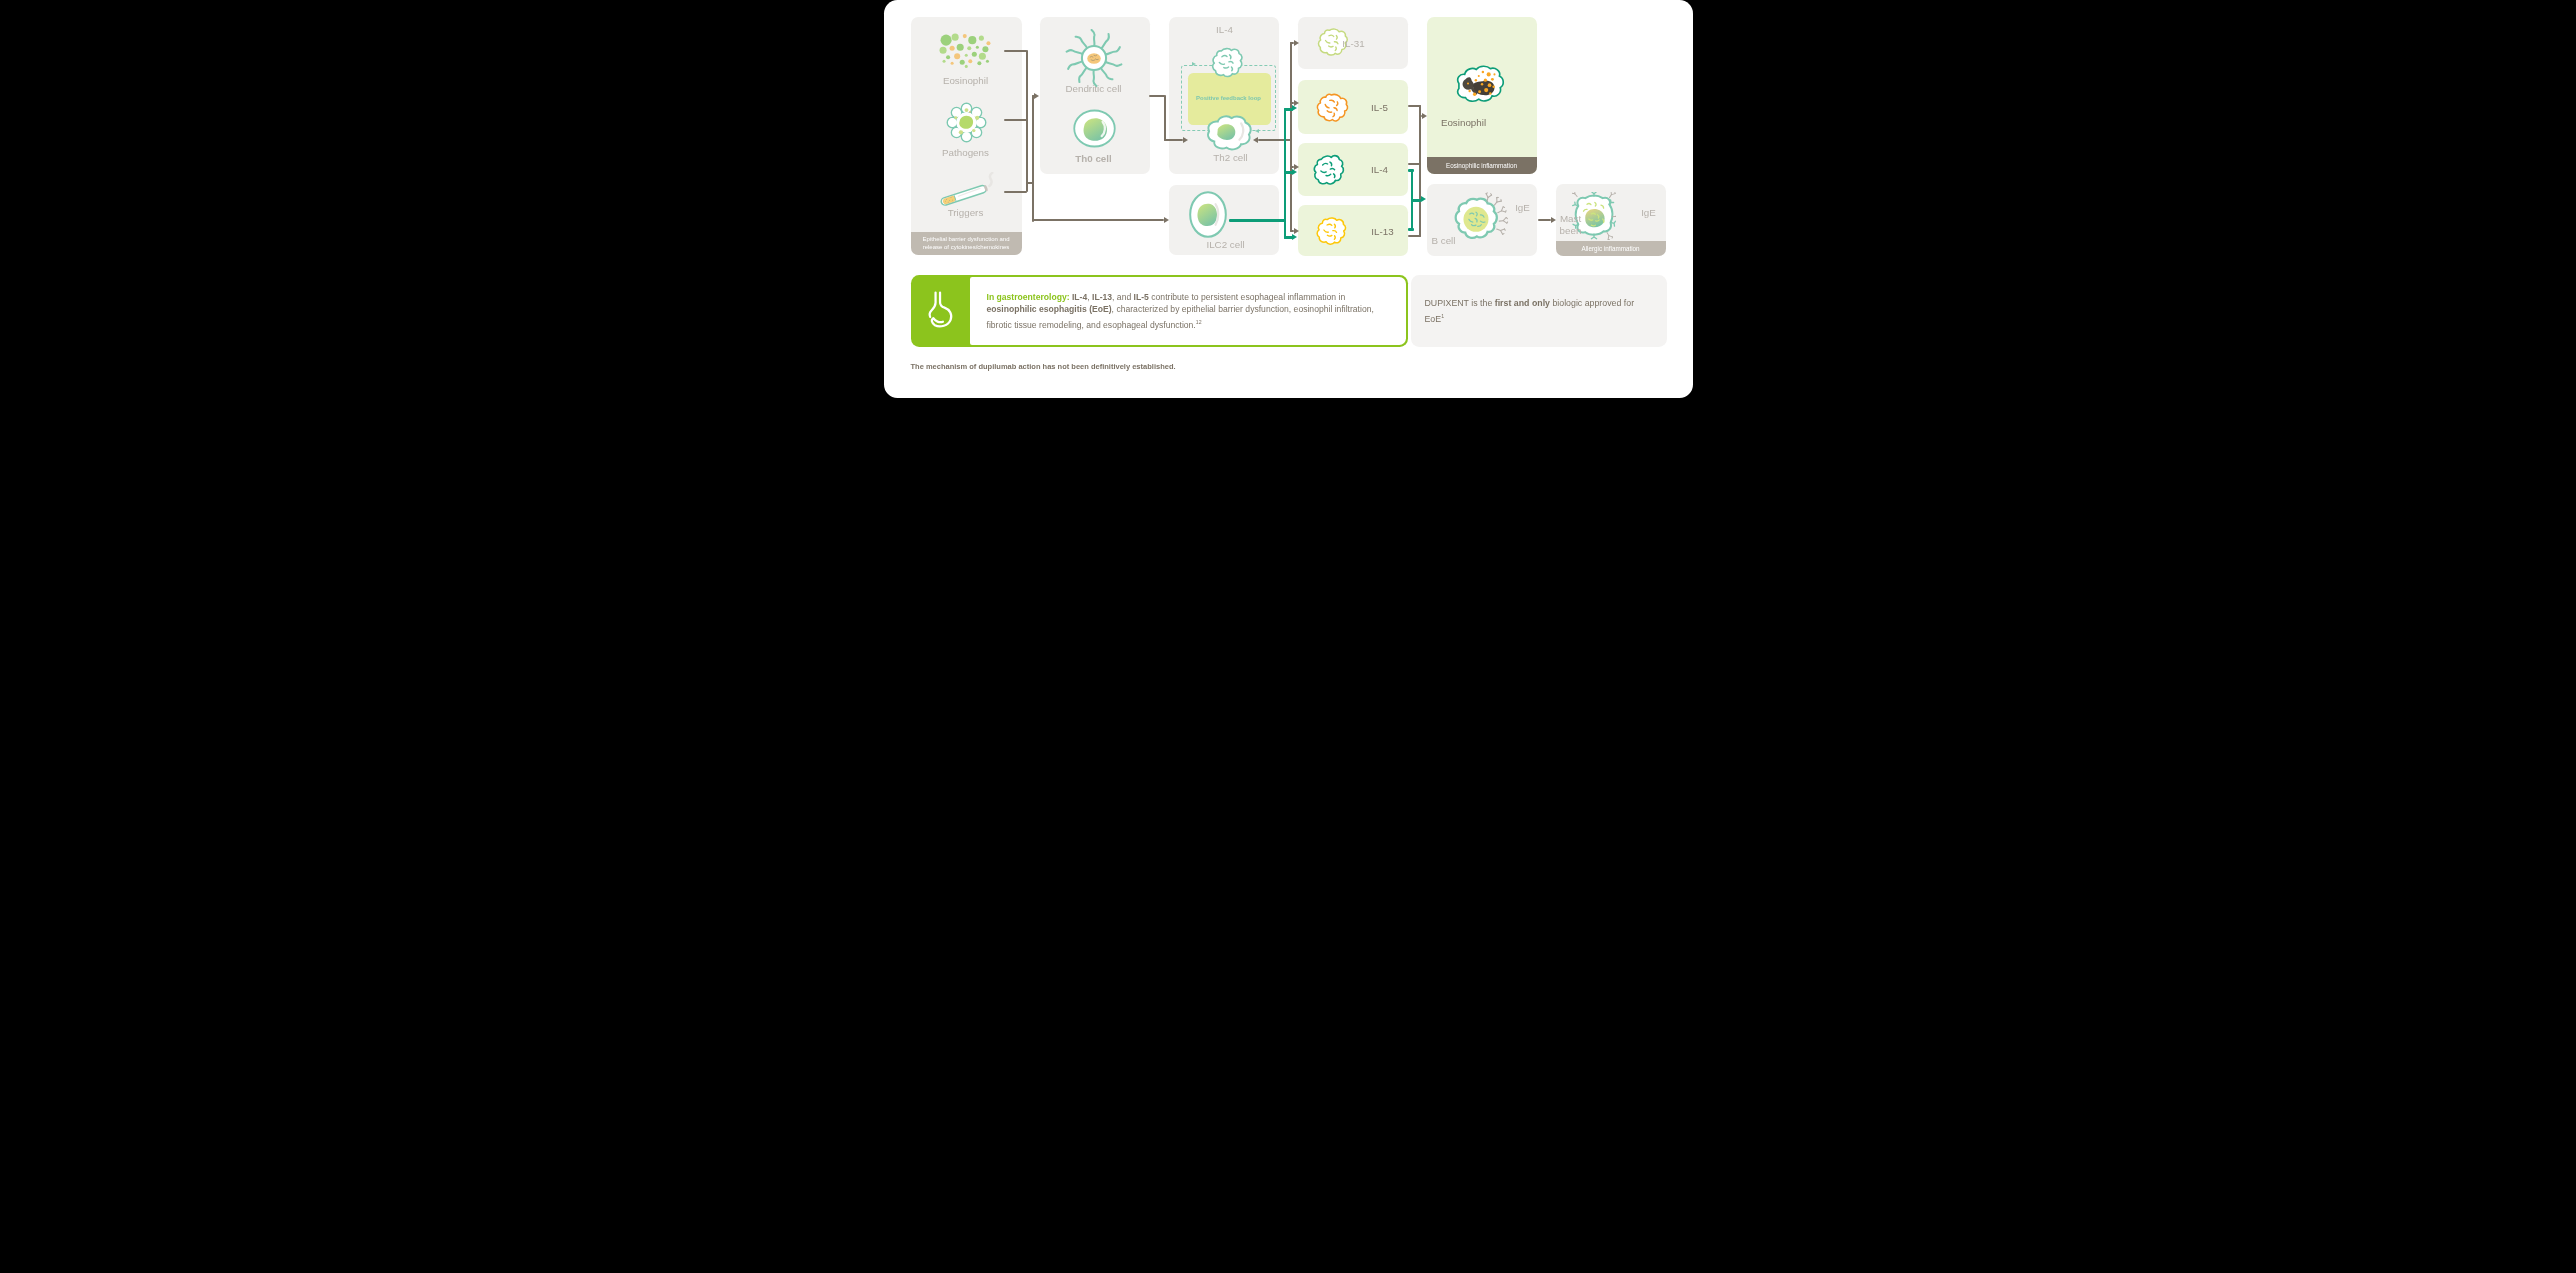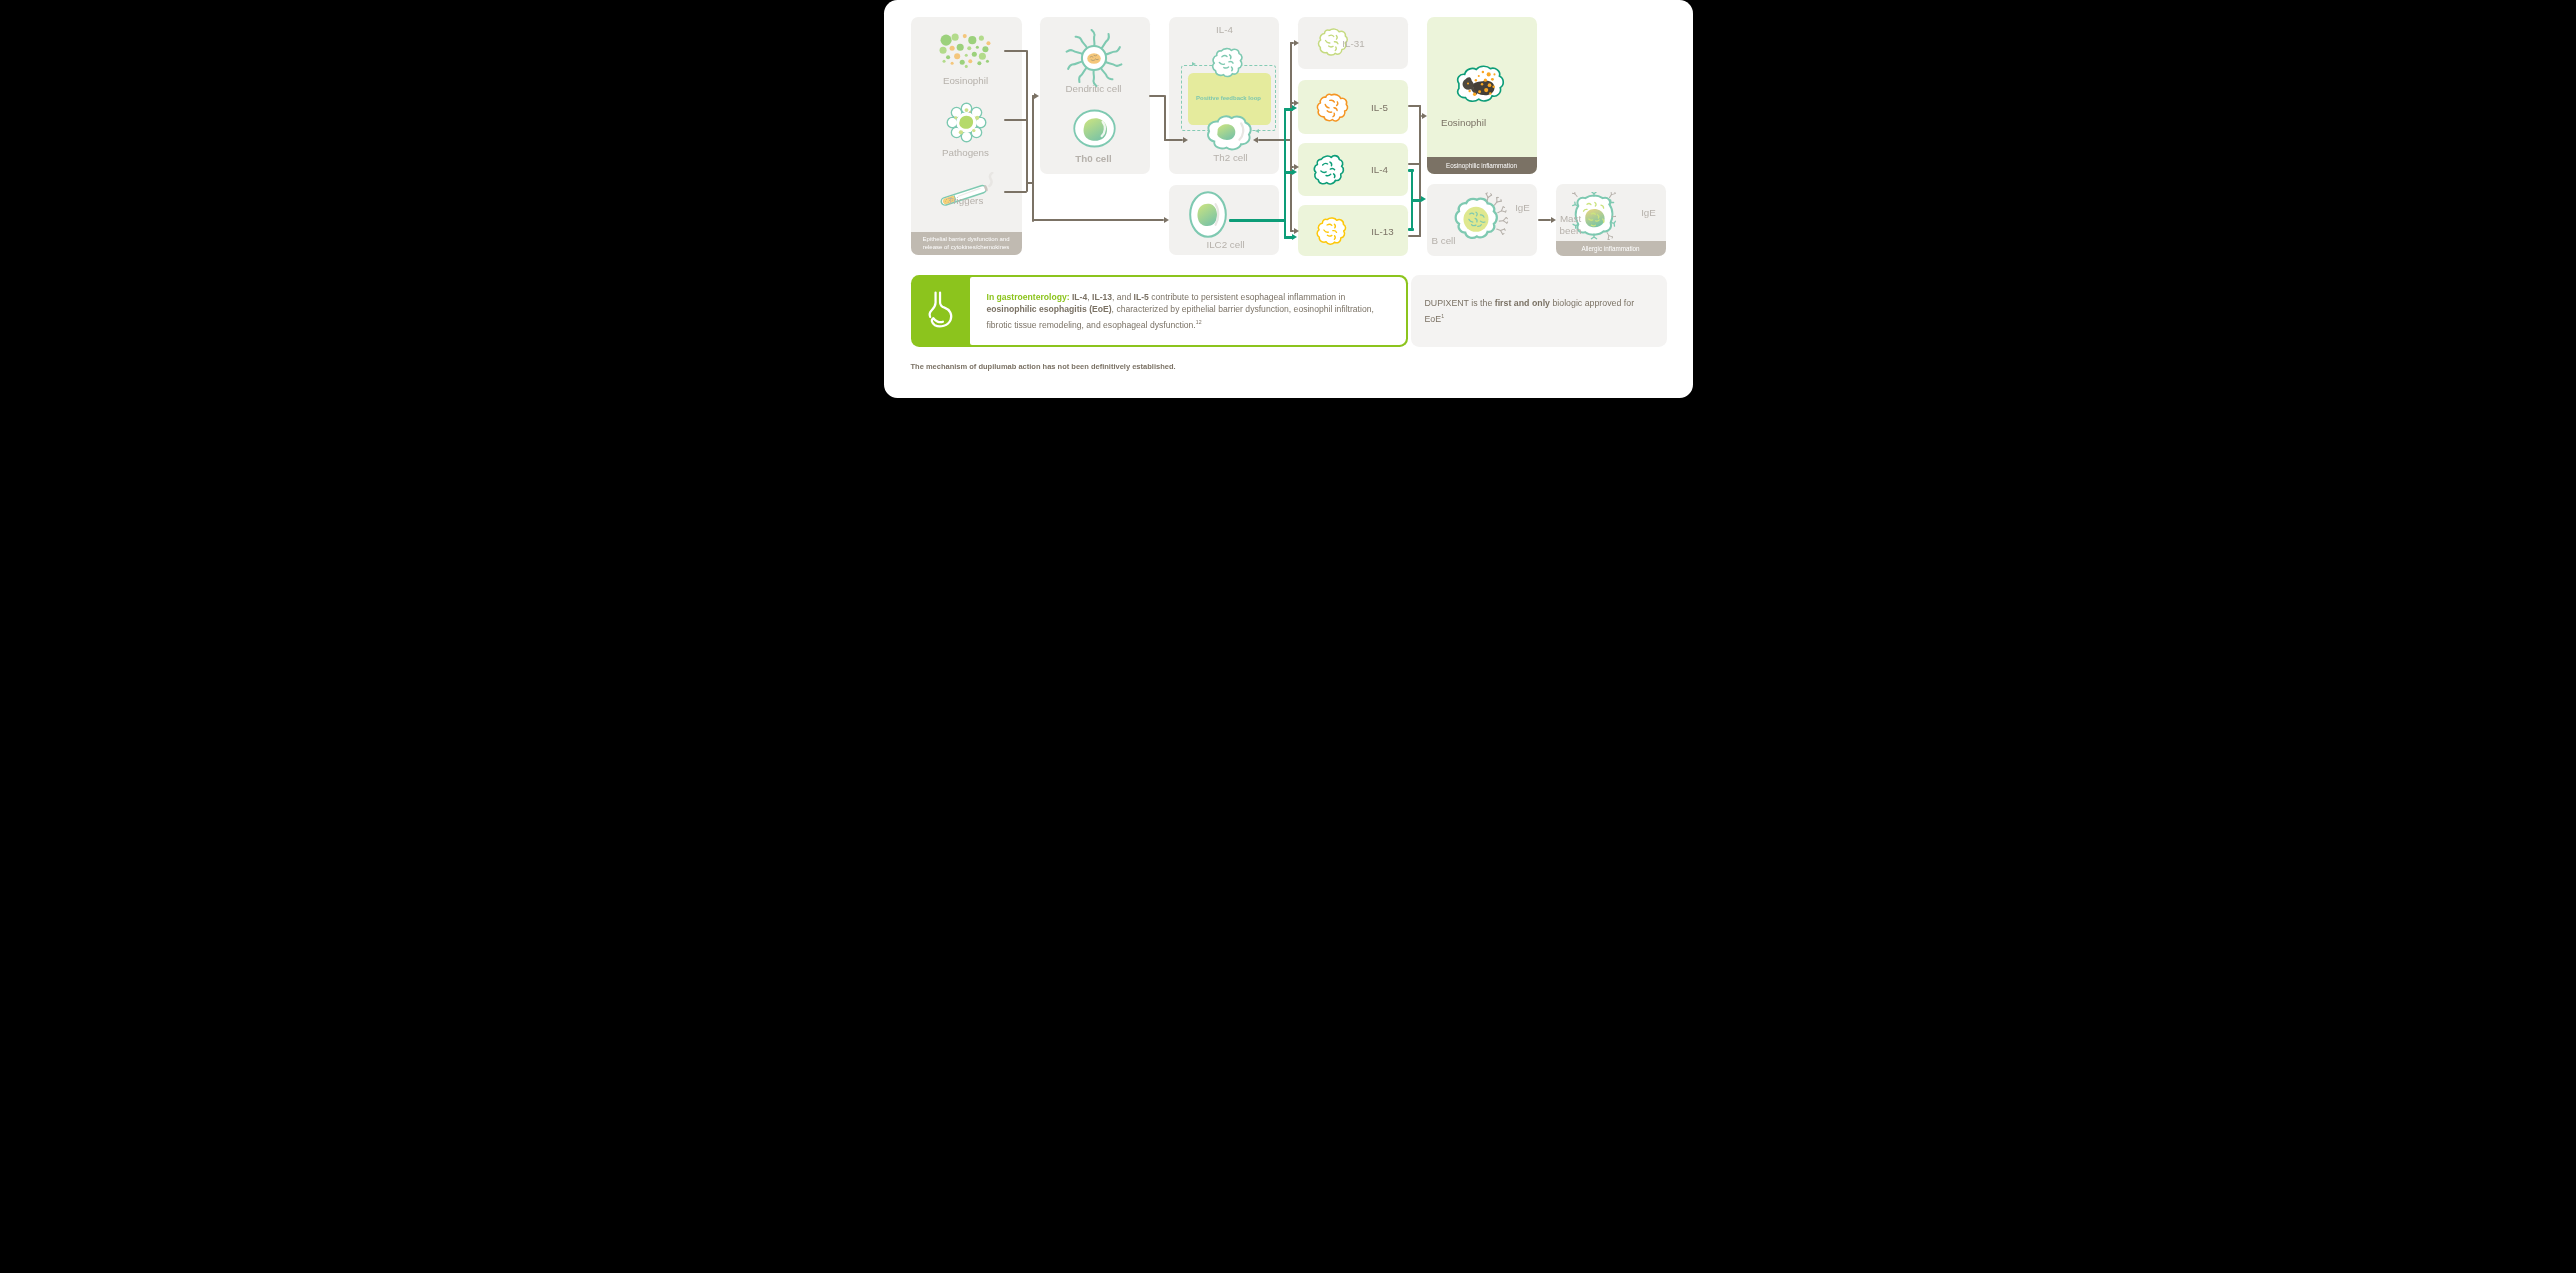--- a/index.html
+++ b/index.html
@@ -352,21 +352,21 @@
     <g color="#b6b1ab">
       <use href="#ige" x="-4" y="-6" width="20" height="20" transform="rotate(-40 6 4)"></use>
       <use href="#ige" x="80" y="-4" width="20" height="20" transform="rotate(34 90 6)"></use>
       <use href="#ige" x="90" y="46" width="20" height="20" transform="rotate(86 100 56)"></use>
       <use href="#ige" x="74" y="90" width="20" height="20" transform="rotate(150 84 100)"></use>
     </g>
   </svg>
 
   <div class="lbl" style="left:82px;top:80px;">Eosinophil</div>
   <div class="lbl" style="left:82px;top:152px;">Pathogens</div>
-  <div class="lbl" style="left:82px;top:200px;text-align:center;">Triggers</div>
+  <div class="lbl" style="left:82px;top:212px;text-align:center;">Triggers</div>
   <div class="lbl" style="left:210px;top:88px;">Dendritic cell</div>
   <div class="lbl" style="left:210px;top:158px;font-weight:bold;">Th0 cell</div>
   <div class="lbl" style="left:341px;top:29px;">IL-4</div>
   <div class="feedbacklbl" style="left:345px;top:98px;">Positive feedback loop</div>
   <div class="lbl" style="left:341px;top:157px;margin-left:6px;">Th2 cell</div>
   <div class="lbl" style="left:342px;top:244px;">ILC2 cell</div>
   <div class="lbl" style="left:470px;top:43px;">IL-31</div>
   <div class="lbl dark" style="left:496px;top:107px;">IL-5</div>
   <div class="lbl dark" style="left:496px;top:169px;">IL-4</div>
   <div class="lbl dark" style="left:499px;top:231px;">IL-13</div>

